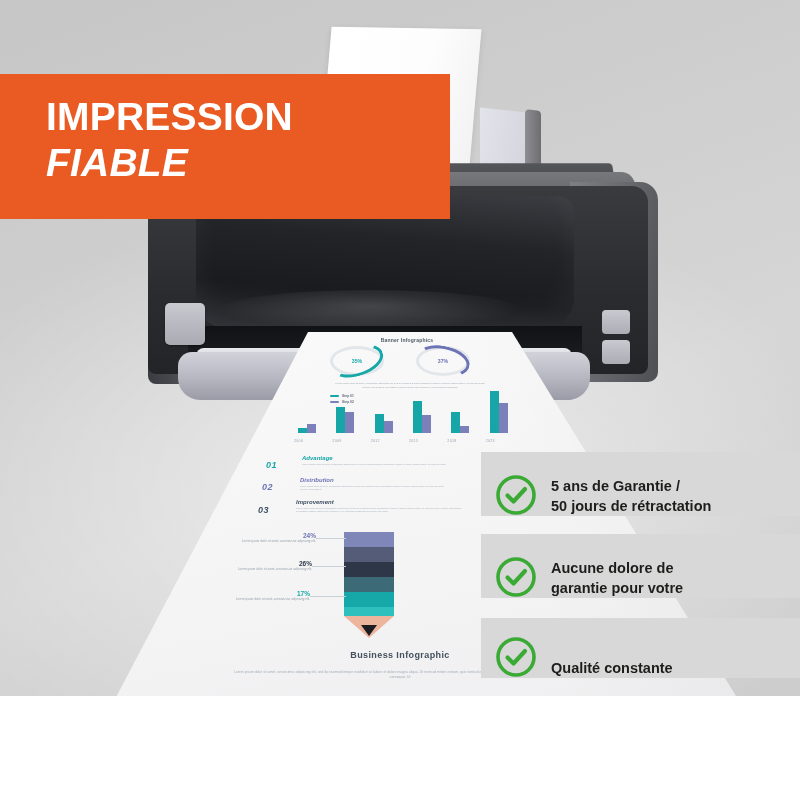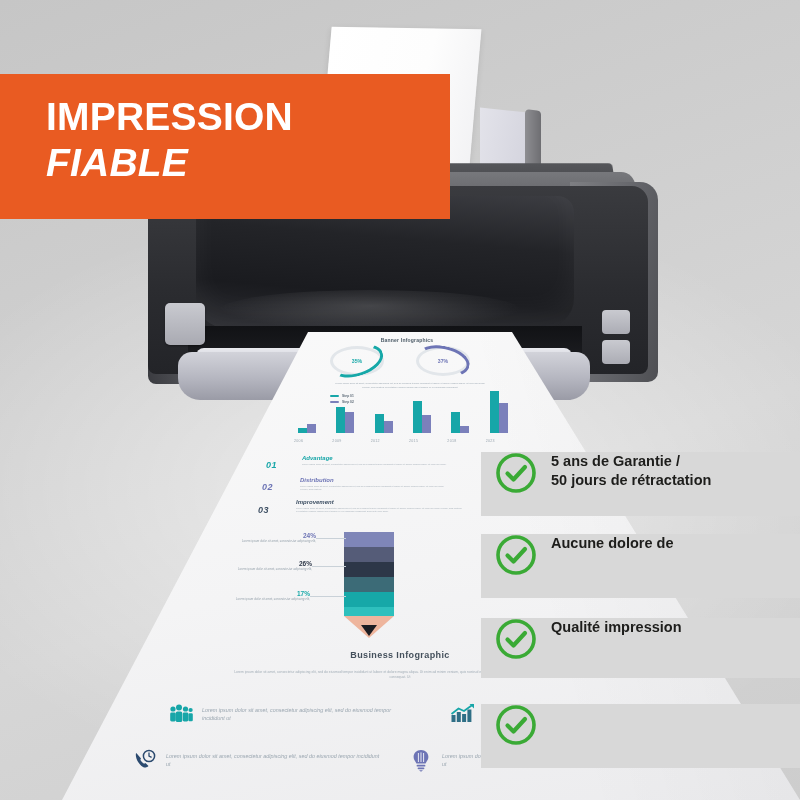--- a/index.html
+++ b/index.html
@@ -2,21 +2,21 @@
 <html><head>
 <meta charset="utf-8">
 <style>
   html,body{margin:0;padding:0;}
   body{
     width:800px;height:800px;overflow:hidden;
     font-family:"Liberation Sans",sans-serif;
     background:#ffffff;
   }
   .stage{
-    position:relative;width:800px;height:800px;overflow:hidden;
+    position:relative;width:800px;height:696px;overflow:hidden;
     background:linear-gradient(160deg,#c6c6c6 0%,#cfcfcf 35%,#d6d6d6 62%,#cdcdcd 100%);
   }
   
   .floor{
     position:absolute;left:0;top:0;width:800px;height:800px;
     background:radial-gradient(ellipse 700px 420px at 48% 62%,rgba(255,255,255,.55) 0%,rgba(255,255,255,0) 70%);
     pointer-events:none;
   }
 
   
@@ -222,21 +222,21 @@
     position:absolute;left:46px;top:20px;width:400px;
     color:#ffffff;font-weight:bold;font-size:39px;line-height:1.17;
     letter-spacing:.2px;
   }
   .banner-text .l2{display:block;font-style:italic;}
 
   
   .features{position:absolute;left:481px;top:452px;width:319px;}
   .fcard{
     position:relative;width:319px;background:#d8d8d8;
-    display:flex;align-items:flex-start;margin-bottom:18px;
+    display:flex;align-items:flex-end;margin-bottom:18px;
     box-sizing:border-box;padding-left:14px;
   }
   .fcard .chk{flex:0 0 42px;width:42px;height:42px;margin-right:14px;}
   .fcard .ftxt{
     font-size:14.5px;font-weight:bold;line-height:1.34;color:#1d1d1b;
   }
   .fcard .ftxt span{display:block;}
 </style>
 </head>
 <body>
@@ -470,32 +470,33 @@
 
     <div class="fcard" style="height:64px;margin-bottom:20px">
       <span class="chk">
         <svg viewBox="0 0 42 42" width="42" height="42">
           <circle cx="21" cy="21" r="18" fill="none" stroke="#3aaa35" stroke-width="3.6"></circle>
           <path d="M12.5 21.5 L18.5 27.5 L30 15" fill="none" stroke="#3aaa35" stroke-width="4.2" stroke-linecap="round" stroke-linejoin="round"></path>
         </svg>
       </span>
       <span class="ftxt">
         <span>Aucune dolore de</span>
+        <span>garantie pour votre</span>
       </span>
     </div>
 
     <div class="fcard" style="height:60px;margin-bottom:26px">
       <span class="chk">
         <svg viewBox="0 0 42 42" width="42" height="42">
           <circle cx="21" cy="21" r="18" fill="none" stroke="#3aaa35" stroke-width="3.6"></circle>
           <path d="M12.5 21.5 L18.5 27.5 L30 15" fill="none" stroke="#3aaa35" stroke-width="4.2" stroke-linecap="round" stroke-linejoin="round"></path>
         </svg>
       </span>
       <span class="ftxt">
-        <span>Qualité impression</span>
+        <span>Qualité constante</span>
       </span>
     </div>
 
     <div class="fcard" style="height:64px;margin-bottom:0">
       <span class="chk">
         <svg viewBox="0 0 42 42" width="42" height="42">
           <circle cx="21" cy="21" r="18" fill="none" stroke="#3aaa35" stroke-width="3.6"></circle>
           <path d="M12.5 21.5 L18.5 27.5 L30 15" fill="none" stroke="#3aaa35" stroke-width="4.2" stroke-linecap="round" stroke-linejoin="round"></path>
         </svg>
       </span>

